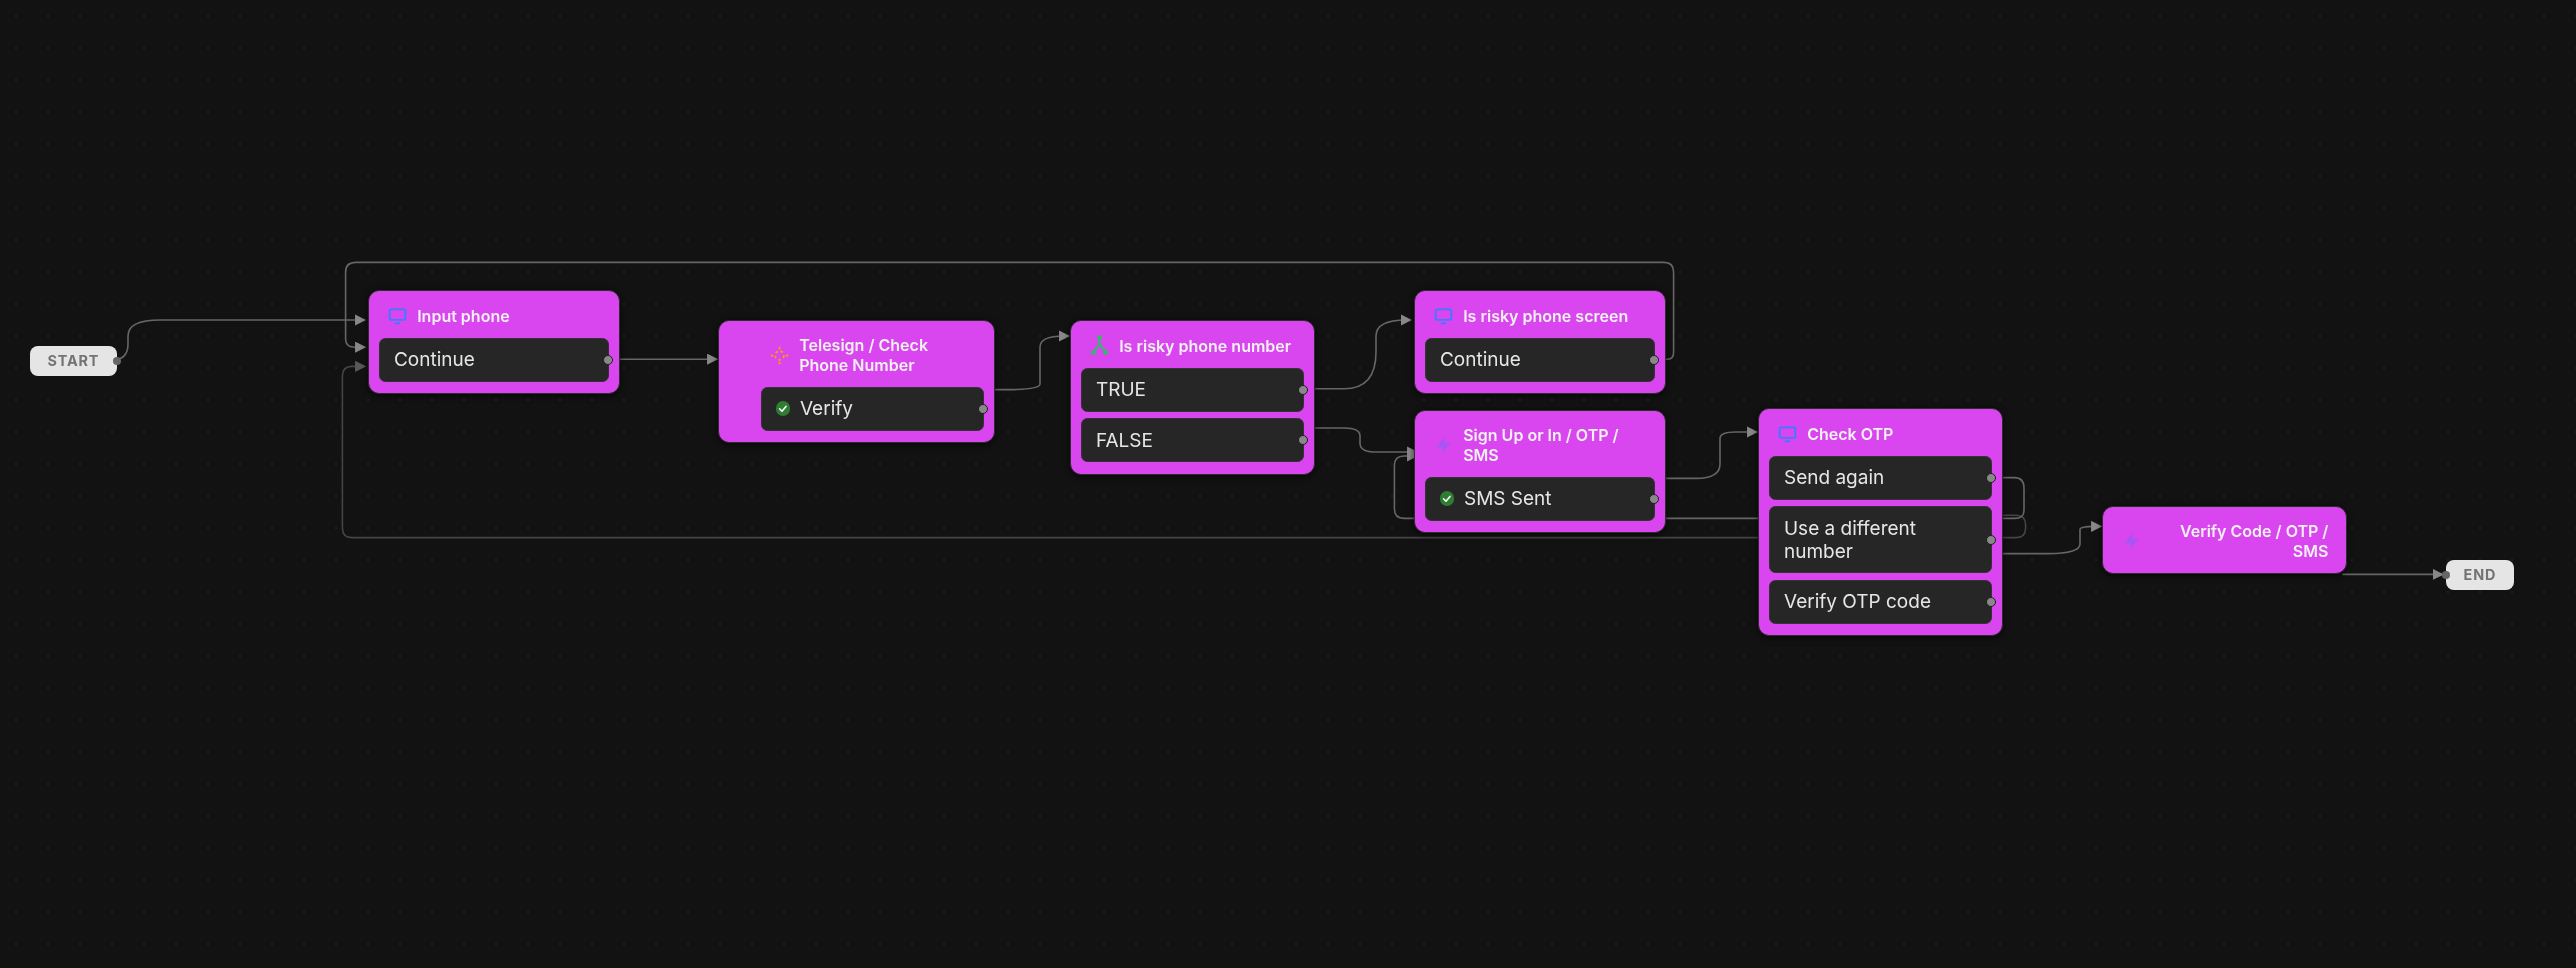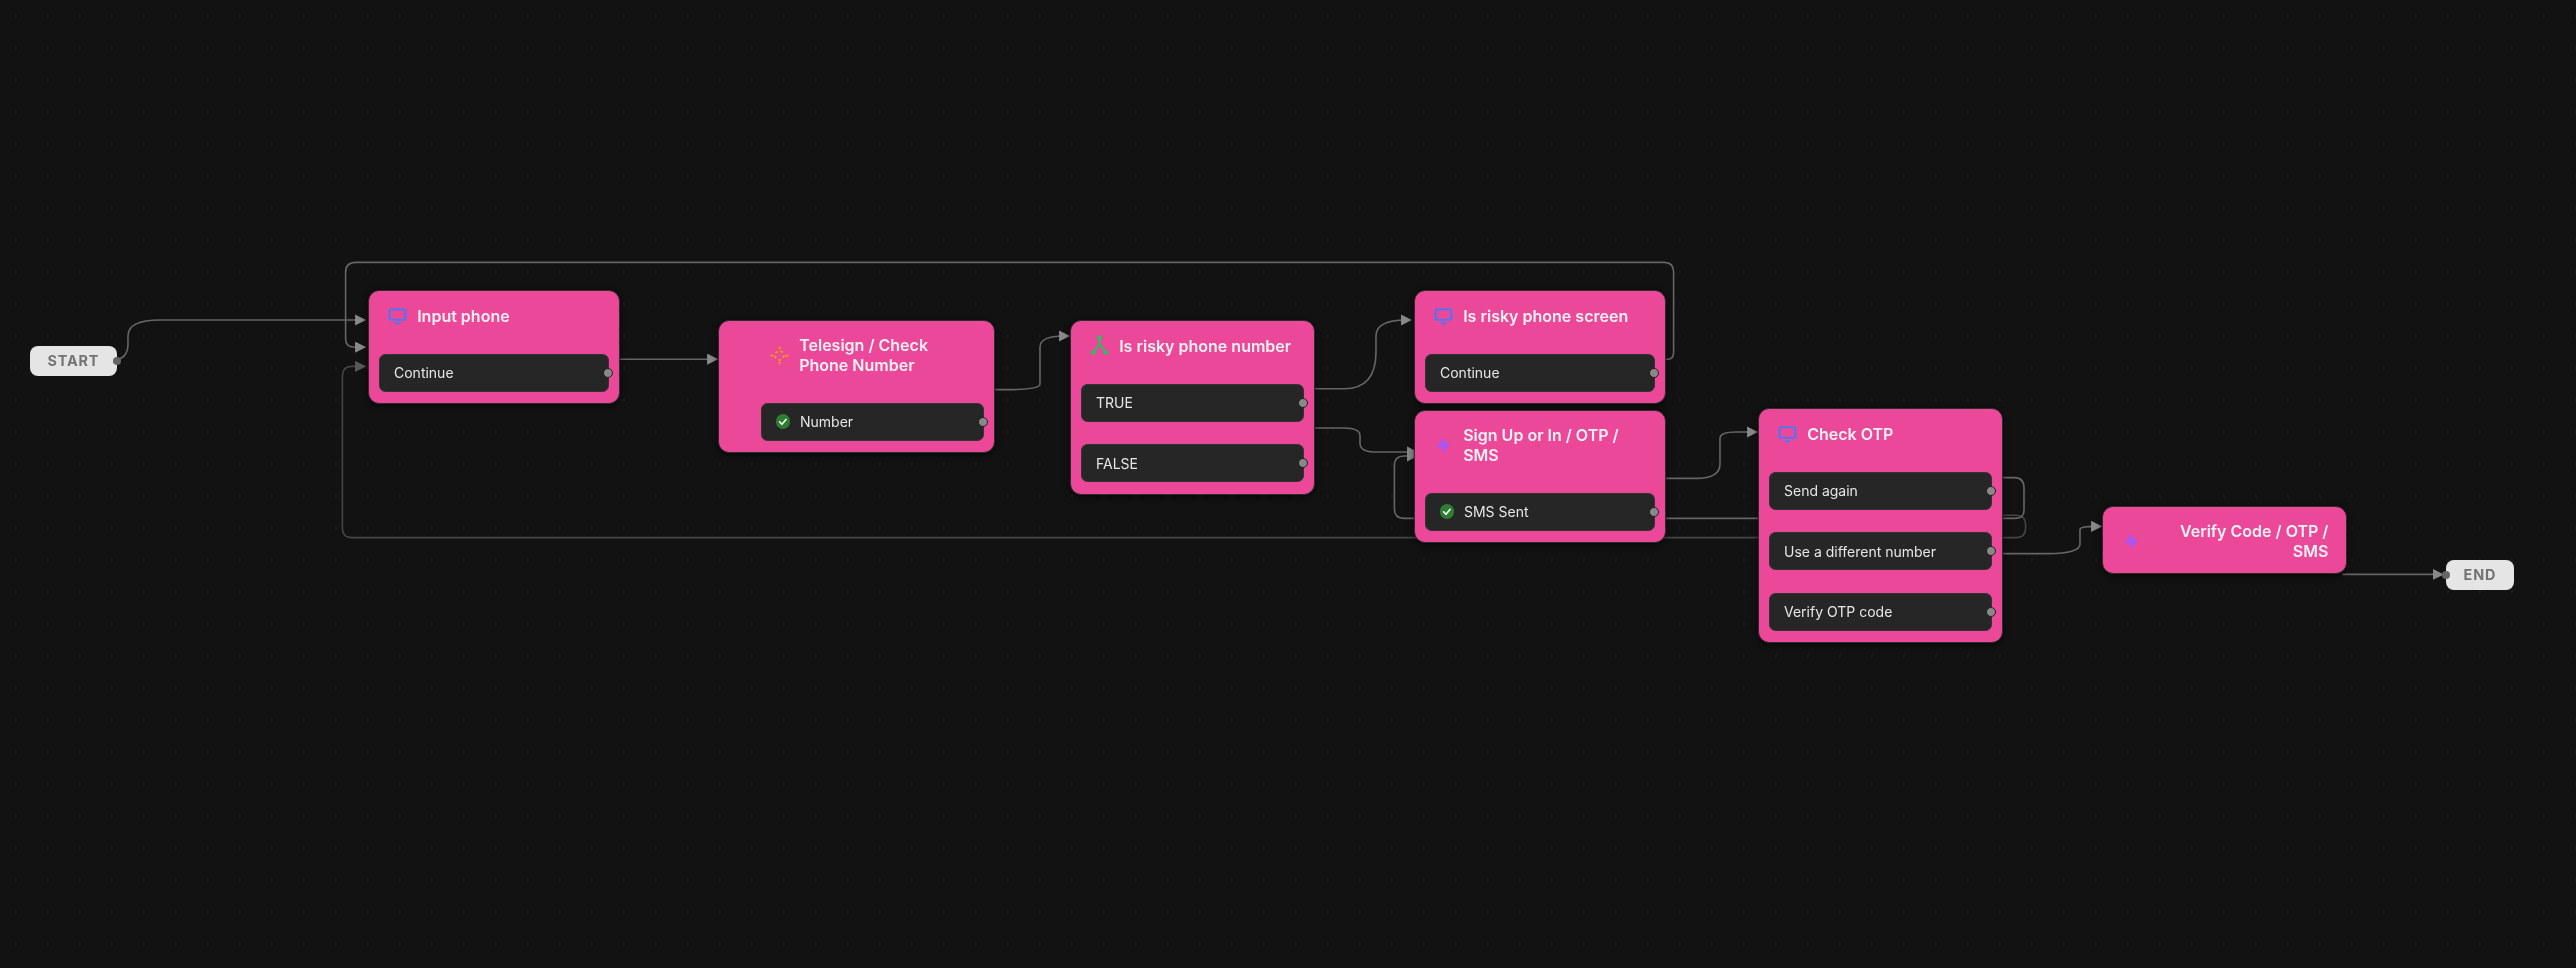--- a/index.html
+++ b/index.html
@@ -32,21 +32,21 @@
   svg.connectors {
     position: absolute;
     inset: 0;
     width: 2576px;
     height: 968px;
     pointer-events: none;
   }
 
   .node {
     position: absolute;
-    background: #ec4899;
+    background: #d946ef;
     border: 0.8px solid #2c2c2c;
     border-radius: 11.2px;
     box-shadow: 0 1.6px 6.4px rgba(0,0,0,0.6);
     padding: 0;
     width: 248px;
   }
 
   .node-header {
     display: flex;
     align-items: center;
@@ -63,26 +63,25 @@
     gap: 6.4px;
     padding: 0 9.6px 11.2px 9.6px;
   }
 
   .row {
     position: relative;
     background: #262626;
     border: 0.8px solid #333;
     border-radius: 6.4px;
     padding: 9.6px 14.4px;
-    font-size: 14px;
+    font-size: 19px;
     color: #e6e6e6;
     display: flex;
     align-items: center;
     gap: 9.6px;
-    margin-top: 16px;
   }
 
   .row .dot-out {
     position: absolute;
     right: -4.8px;
     top: 50%;
     transform: translateY(-50%);
     width: 8px;
     height: 8px;
     background: #888;
@@ -214,21 +213,21 @@
       </span>
       <span>Telesign / Check Phone Number</span>
     </div>
     <div class="node-body">
       <div class="row">
         <span class="success-mark">
           <svg viewBox="0 0 12 12">
               <path d="M2 6 L5 9 L10 3" stroke="#fff" stroke-width="2" fill="none" stroke-linecap="round" stroke-linejoin="round"></path>
             </svg>
         </span>
-        <span>Number</span>
+        <span>Verify</span>
         <span class="dot-out"></span>
       </div>
     </div>
   </div>
 
   <div class="node" style="left:1070px; top:320px; width:243px;">
     <div class="node-header">
       <span class="icon">
         <svg viewBox="0 0 24 24" fill="none" stroke="#22c55e" stroke-width="2.2">
           <path d="M12 3 L12 10"></path>

